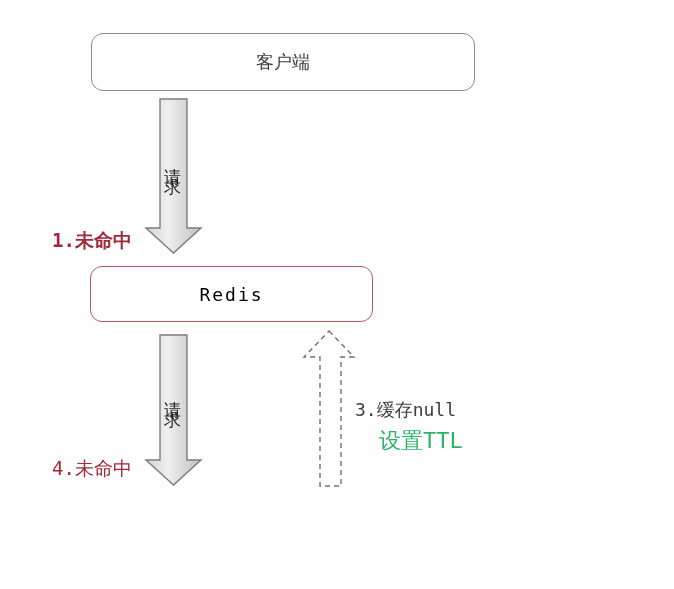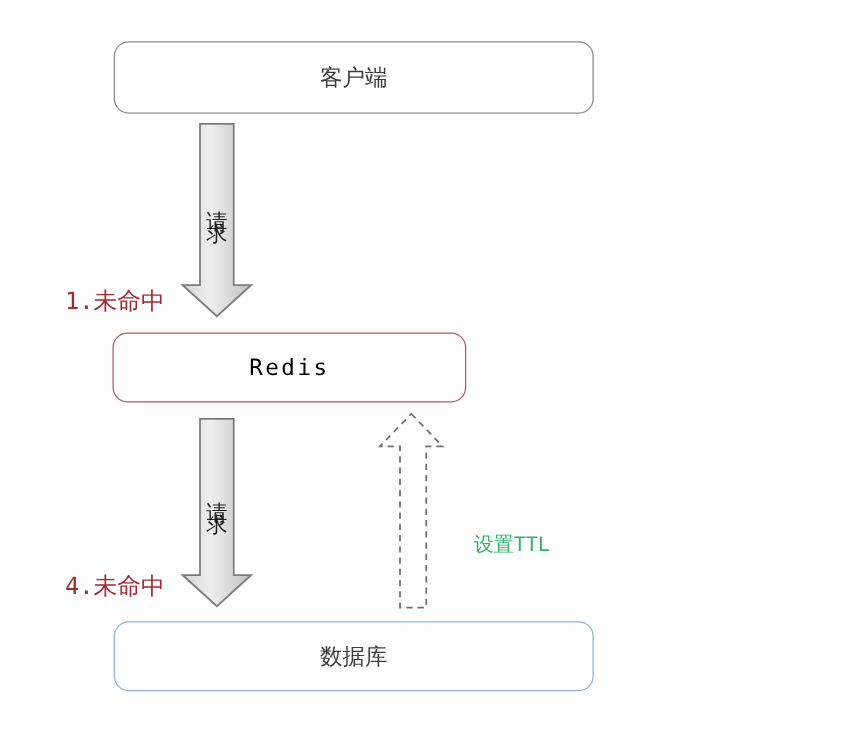--- a/index.html
+++ b/index.html
@@ -47,29 +47,29 @@
   .v-label.req1{top:155px;}
   .v-label.req2{top:388px;}
   .miss{
     position:absolute;
     left:9px;
     font-size:19px;
     font-weight:500;
     color:#a12a38;
     white-space:nowrap;
   }
-  .miss1{top:228px;}
+  .miss1{top:228px;font-weight:bold;}
   .miss2{top:456px;}
   .step3-l1{
     position:absolute;left:312px;top:398px;
     font-size:18px;color:#3c3c3c;white-space:nowrap;
   }
   .step3-l2{
     position:absolute;left:336px;top:426px;
-    font-size:16px;color:#2eb26a;font-weight:500;white-space:nowrap;
+    font-size:22px;color:#2eb26a;font-weight:500;white-space:nowrap;
   }
 </style>
 </head>
 <body>
 
 <div class="canvas">
 
   <svg class="layer" width="674" height="589" viewBox="0 0 674 589">
     <defs>
       <linearGradient id="arrowFill" x1="0" y1="0" x2="1" y2="0">
@@ -87,28 +87,26 @@
   </svg>
 
   <div class="node node-client">
     <span>客户端</span>
   </div>
 
   <div class="node node-redis">
     <span>Redis</span>
   </div>
 
-  <div class="node node-database">
-    <span>数据库</span>
-  </div>
 
   <div class="v-label req1">请求</div>
 
   <div class="v-label req2">请求</div>
 
   <div class="miss miss1">1.未命中</div>
 
   <div class="miss miss2">4.未命中</div>
 
+  <div class="step3-l1">3.缓存null</div>
 
   <div class="step3-l2">设置TTL</div>
 
 </div>
 
 </body></html>

